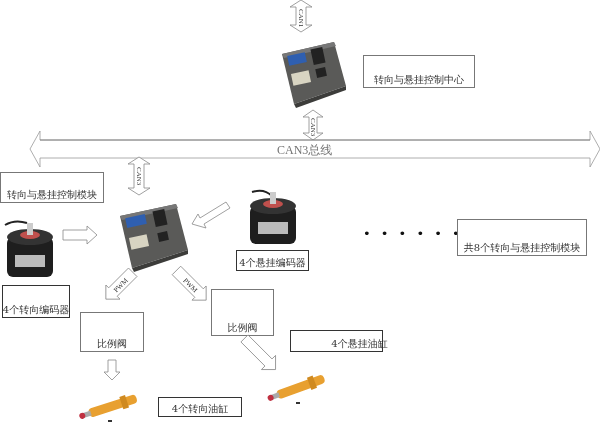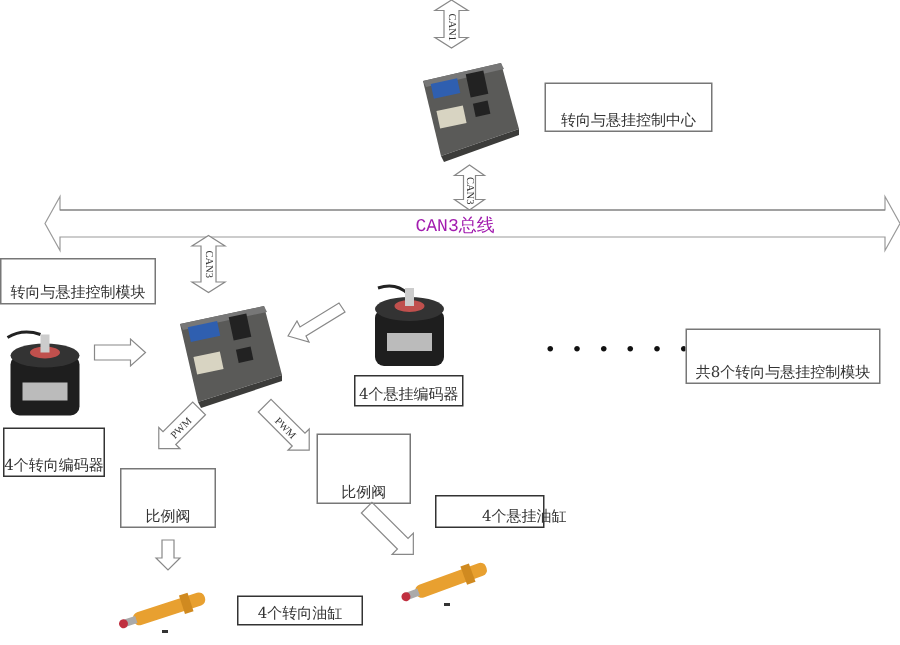--- a/index.html
+++ b/index.html
@@ -1,20 +1,20 @@
 <!DOCTYPE html>
 <html><head>
 <meta charset="utf-8">
 <style>
   html, body { margin:0; padding:0; background:#ffffff; }
   body { width:600px; height:430px; position:relative; overflow:hidden; font-family:"DejaVu Serif", serif; color:#222; }
   .box { position:absolute; background:#fff; border:1px solid #777; box-sizing:border-box; display:flex; align-items:flex-end; justify-content:center; font-size:10px; color:#333; white-space:nowrap; }
   .box.dark { border-color:#333; }
   svg { position:absolute; overflow:visible; }
-  .bus-label { position:absolute; font-family:Liberation Mono, monospace; font-size:12px; color:#a21caf; }
+  .bus-label { position:absolute; font-family:Liberation Serif, serif; font-size:12px; color:#737373; }
   .vlabel { font-family:"Liberation Serif", serif; font-size:7px; fill:#333; }
   .dots { position:absolute; font-size:22px; letter-spacing:3px; color:#111; font-family:"DejaVu Sans", sans-serif; }
 </style>
 </head>
 <body>
 
 <svg style="left:288px;top:0px;width:26px;height:32px;">
   <polygon points="13,0 24,7 18,7 18,25 24,25 13,32 2,25 8,25 8,7 2,7" fill="#fff" stroke="#888" stroke-width="0.8"></polygon>
   <text class="vlabel" transform="translate(11,9) rotate(90)">CAN1</text>
 </svg>
@@ -128,21 +128,21 @@
 <svg style="left:104px;top:360px;width:16px;height:20px;">
   <polygon points="4,0 12,0 12,12 16,12 8,20 0,12 4,12" fill="#fff" stroke="#888" stroke-width="0.8"></polygon>
 </svg>
 
 <svg style="left:238px;top:332px;width:44px;height:44px;">
   <g transform="rotate(45 22 22)">
     <polygon points="0,17 34,17 34,12 44,22 34,32 34,27 0,27" fill="#fff" stroke="#888" stroke-width="0.8"></polygon>
   </g>
 </svg>
 
-<div class="box dark" style="left:290px;top:330px;width:73px;height:22px;padding-left:46px;">
+<div class="box dark" style="left:290px;top:330px;width:93px;height:22px;padding-left:46px;">
   <span>4个悬挂油缸</span>
 </div>
 
 <svg style="left:78px;top:390px;width:66px;height:34px;">
   <g transform="rotate(-18 33 17)">
     <rect x="10" y="12" width="50" height="9" rx="4" fill="#e8a030"></rect>
     <rect x="2" y="14" width="10" height="5" fill="#aaa"></rect>
     <circle cx="3" cy="16.5" r="3" fill="#c03040"></circle>
     <rect x="44" y="10" width="6" height="13" fill="#d08a20"></rect>
   </g>

